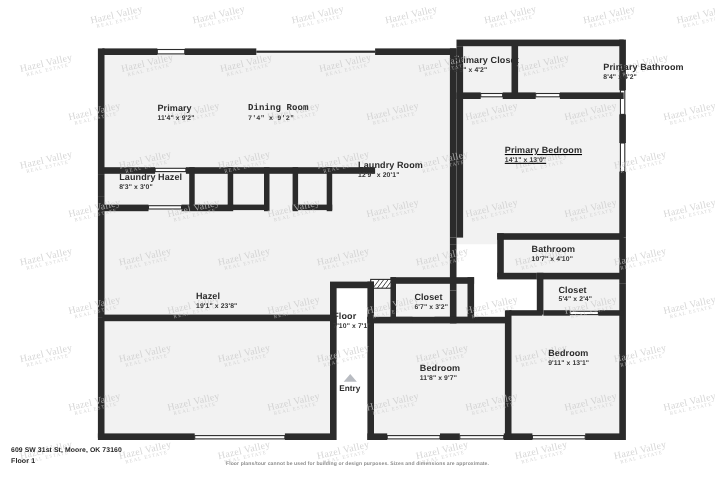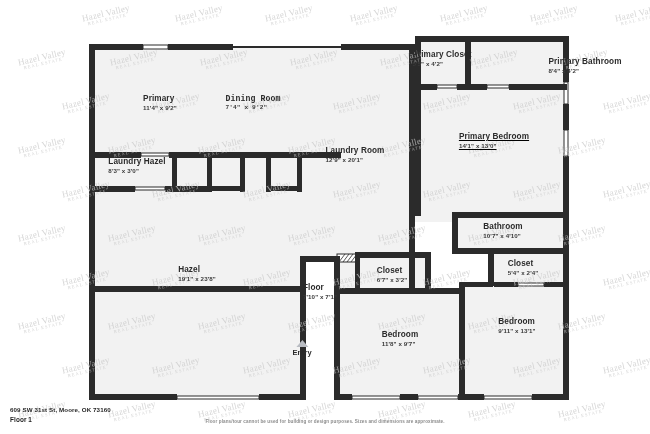--- a/index.html
+++ b/index.html
@@ -382,21 +382,21 @@
       <div class="room-label" style="left: 400px; top: 330px;">
         <span class="room-name">Bedroom</span>
         <span class="room-dims">11'8" x 9'7"</span>
       </div>
       <div class="room-label" style="left: 517px; top: 317px;">
         <span class="room-name">Bedroom</span>
         <span class="room-dims">9'11" x 13'1"</span>
       </div>
     </div>
 
-  <div class="entry-block" id="entry-block" style="left: 302px; top: 340px;">
+  <div class="entry-block" id="entry-block" style="left: 318px; top: 340px;">
     <div class="entry-tri"></div>
     <div class="entry-text">Entry</div>
   </div>
 
   <div id="footer-address">
     <span>609 SW 31st St, Moore, OK 73160</span>
     <span id="footer-floor">Floor 1</span>
   </div>
 
   <div id="disclaimer">Floor plans/tour cannot be used for building or design purposes. Sizes and dimensions are approximate.</div>

